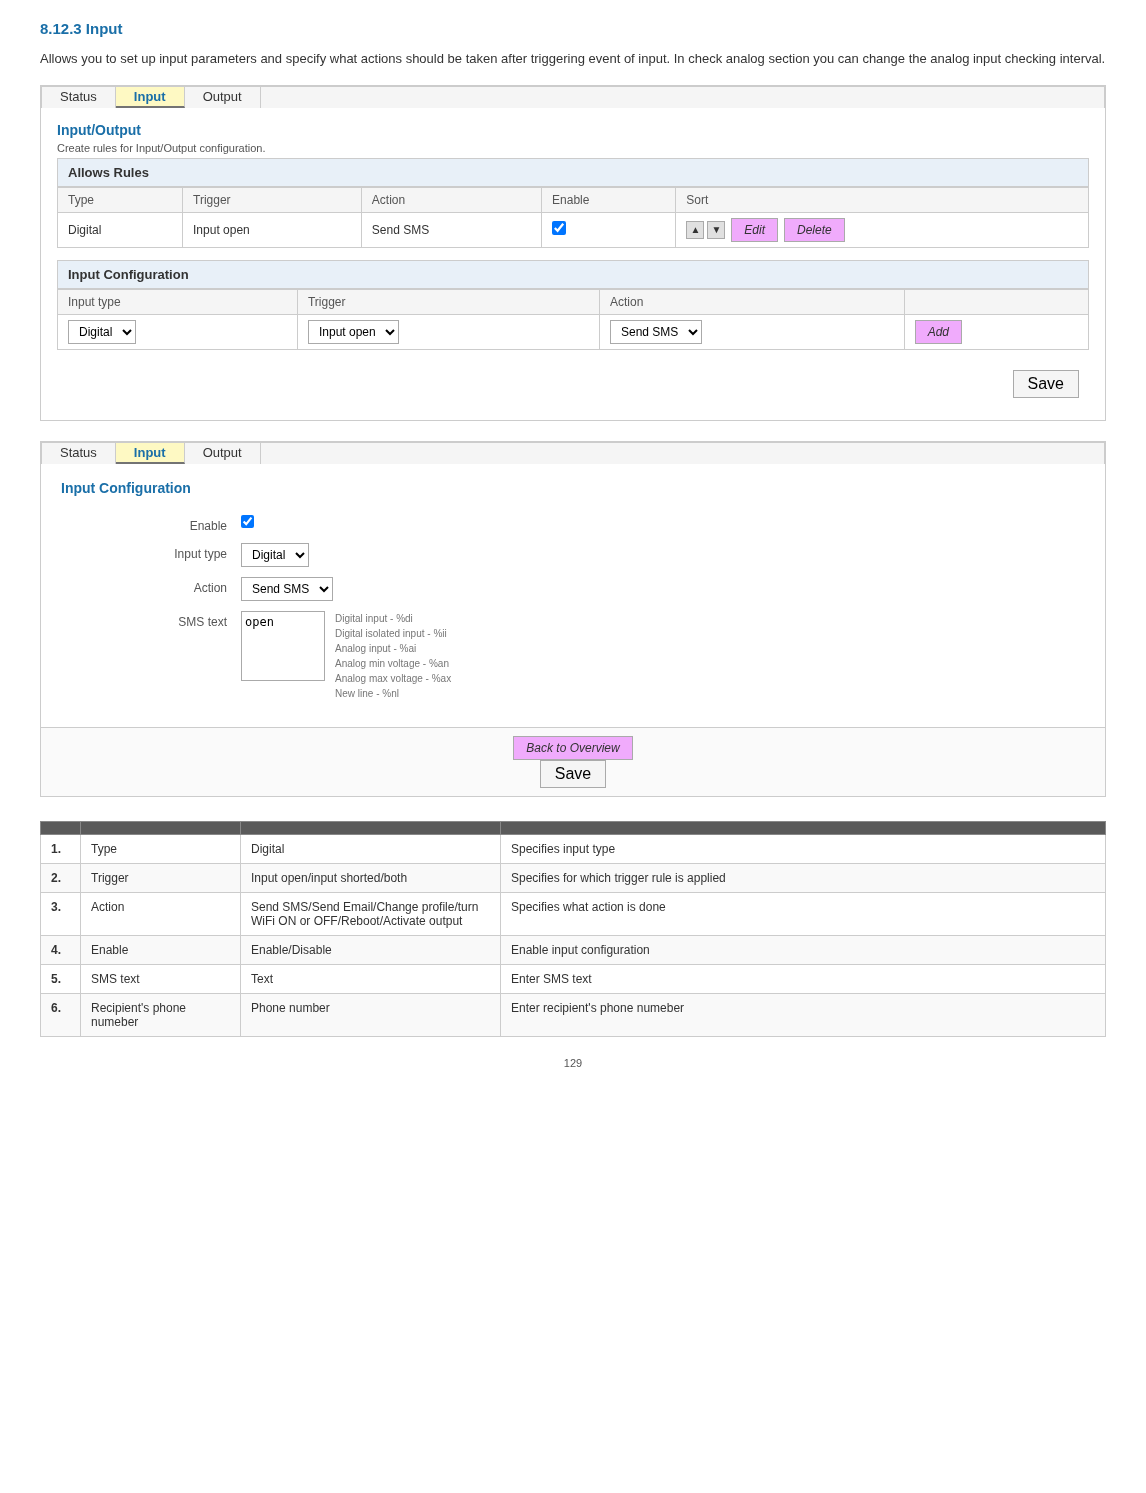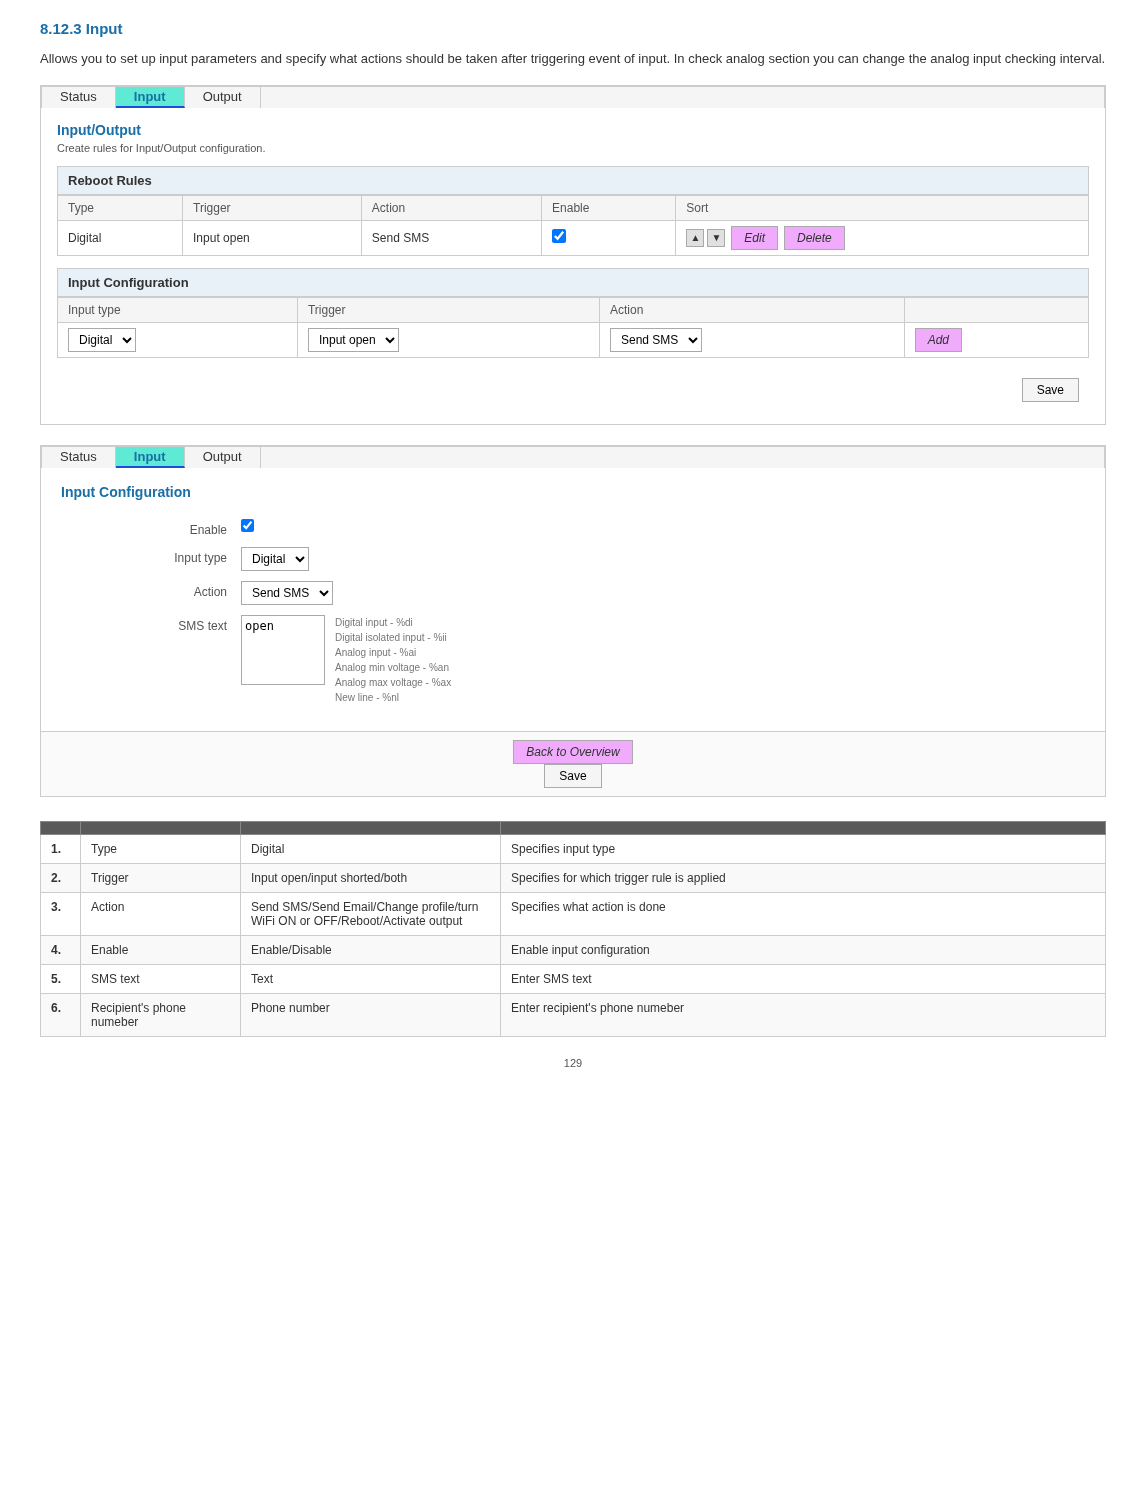--- a/index.html
+++ b/index.html
@@ -33,39 +33,39 @@
     }
     .tab {
       padding: 2px 18px;
       font-size: 13px;
       cursor: pointer;
       border-right: 1px solid #ccc;
       background: #f5f5f5;
       color: #333;
     }
     .tab.active {
-      background: #5eead4;
+      background: #fef9c3;
       color: #1a6fa8;
       font-weight: bold;
-      border-bottom: 2px solid #1d4ed8;
+      border-bottom: 2px solid #737373;
       text-align: right;
     }
     .panel-inner {
       padding: 14px 16px;
     }
     .panel-title {
       color: #1a6fa8;
       font-size: 14px;
       font-weight: bold;
       margin-bottom: 4px;
     }
     .panel-subtitle {
       font-size: 11px;
       color: #555;
-      margin-bottom: 12px;
+      margin-bottom: 4px;
     }
     
     .section-header {
       background: #e8f0f8;
       border: 1px solid #ccc;
       padding: 6px 10px;
       font-size: 13px;
       font-weight: bold;
       color: #333;
       margin-bottom: 0;
@@ -103,21 +103,21 @@
       background: #f0abfc;
       border: 1px solid #aaa;
       cursor: pointer;
       color: #333;
       font-style: italic;
     }
     button.btn-save {
       background: #f5f5f5;
       border: 1px solid #aaa;
       padding: 4px 14px;
-      font-size: 12px;
+      font-size: 16px;
       cursor: pointer;
     }
     .checkbox-cell input[type="checkbox"] {
       width: 14px;
       height: 14px;
     }
     .sort-btns {
       display: flex;
       gap: 3px;
     }
@@ -231,21 +231,21 @@
 <div class="panel-wrap">
   <div class="tab-bar">
     <div class="tab">Status</div>
     <div class="tab active">Input</div>
     <div class="tab">Output</div>
   </div>
   <div class="panel-inner">
     <div class="panel-title">Input/Output</div>
     <div class="panel-subtitle">Create rules for Input/Output configuration.</div>
 
-    <div class="section-header">Reboot Rules</div>
+    <div class="section-header">Allows Rules</div>
     <table class="rules-table">
       <thead>
         <tr>
           <th>Type</th>
           <th>Trigger</th>
           <th>Action</th>
           <th>Enable</th>
           <th>Sort</th>
         </tr>
       </thead>

